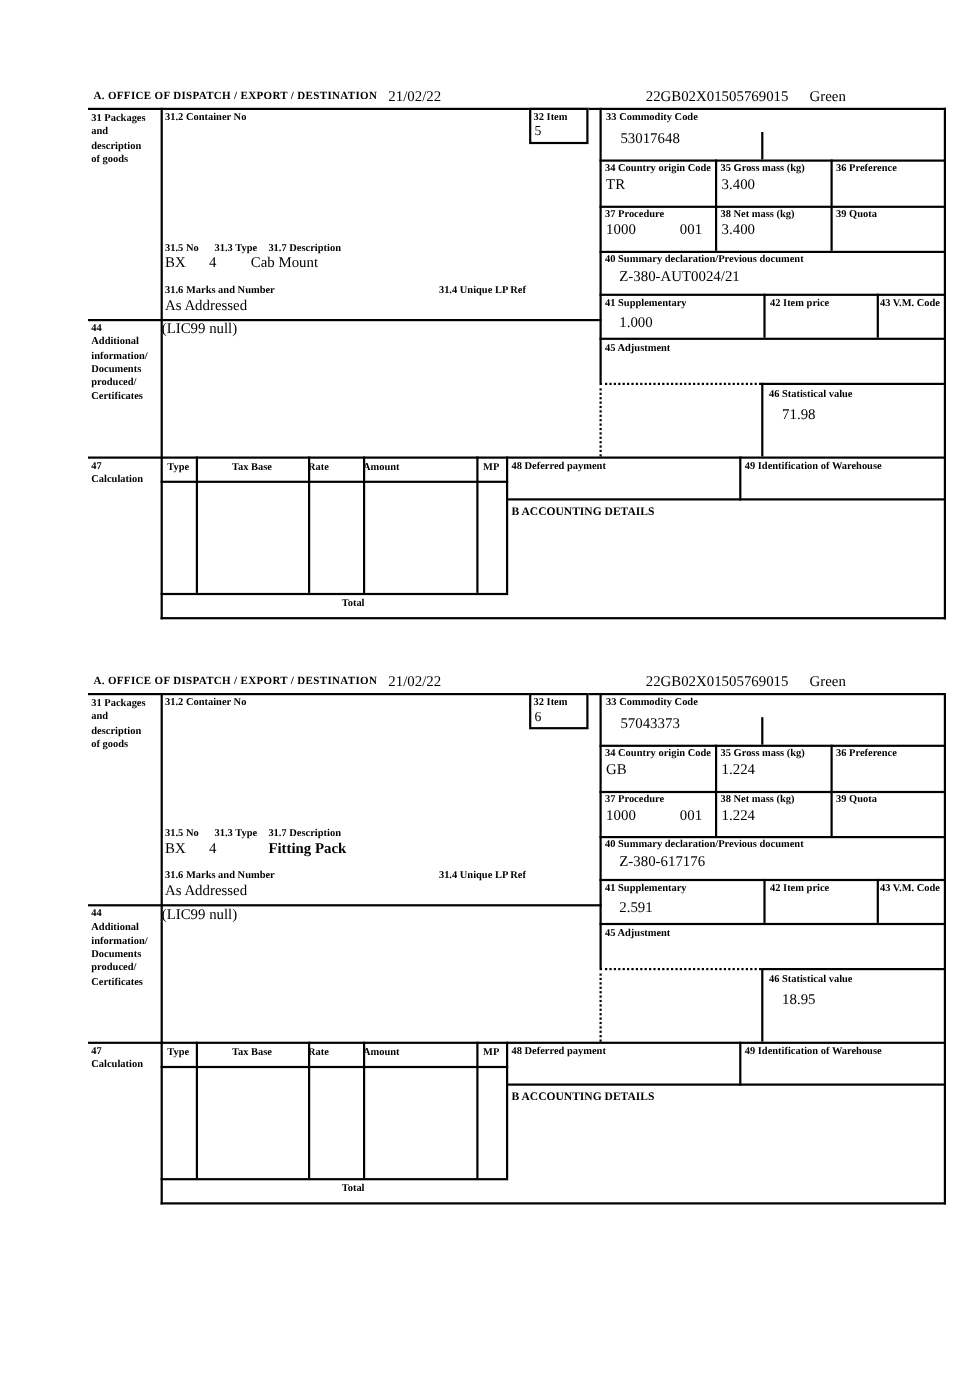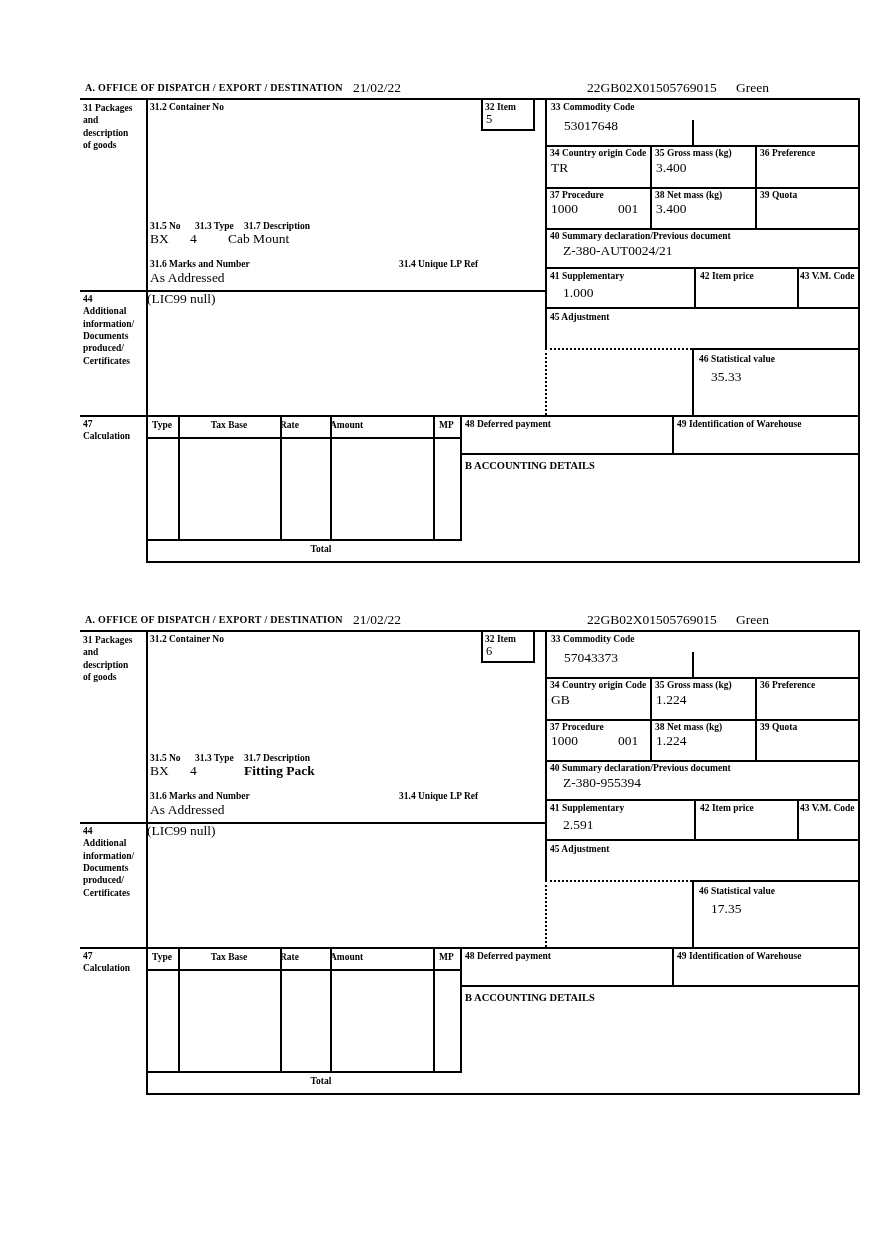--- a/index.html
+++ b/index.html
@@ -107,21 +107,21 @@
 
     <div class="val sm" style="left:406px;top:31px;">5</div>
     <div class="val" style="left:484px;top:37px;">53017648</div>
     <div class="val" style="left:471px;top:79px;">TR</div>
     <div class="val" style="left:576px;top:79px;">3.400</div>
     <div class="val" style="left:471px;top:120px;">1000</div>
     <div class="val" style="left:538px;top:120px;">001</div>
     <div class="val" style="left:576px;top:120px;">3.400</div>
     <div class="val" style="left:483px;top:162px;">Z-380-AUT0024/21</div>
     <div class="val" style="left:483px;top:204px;">1.000</div>
-    <div class="val" style="left:631px;top:288px;">35.33</div>
+    <div class="val" style="left:631px;top:288px;">71.98</div>
     <div class="val" style="left:70px;top:150px;">BX</div>
     <div class="val" style="left:110px;top:150px;">4</div>
     <div class="val" style="left:148px;top:150px;">Cab Mount</div>
     <div class="val" style="left:70px;top:189px;">As Addressed</div>
     <div class="val" style="left:67px;top:210px;">(LIC99 null)</div>
   </div>
 
   <div class="block" style="top:613px;">
 
     <div class="hdr" style="left:5px;top:1px;">A.  OFFICE OF DISPATCH / EXPORT / DESTINATION</div>
@@ -204,23 +204,23 @@
     <div class="big-lb" style="left:385px;top:379px;">B ACCOUNTING DETAILS</div>
     <div class="lb ctr" style="left:66px;top:462px;width:350px;">Total</div>
 
     <div class="val sm" style="left:406px;top:31px;">6</div>
     <div class="val" style="left:484px;top:37px;">57043373</div>
     <div class="val" style="left:471px;top:79px;">GB</div>
     <div class="val" style="left:576px;top:79px;">1.224</div>
     <div class="val" style="left:471px;top:120px;">1000</div>
     <div class="val" style="left:538px;top:120px;">001</div>
     <div class="val" style="left:576px;top:120px;">1.224</div>
-    <div class="val" style="left:483px;top:162px;">Z-380-955394</div>
+    <div class="val" style="left:483px;top:162px;">Z-380-617176</div>
     <div class="val" style="left:483px;top:204px;">2.591</div>
-    <div class="val" style="left:631px;top:288px;">17.35</div>
+    <div class="val" style="left:631px;top:288px;">18.95</div>
     <div class="val" style="left:70px;top:150px;">BX</div>
     <div class="val" style="left:110px;top:150px;">4</div>
     <div class="val" style="left:164px;top:150px;font-weight:bold;">Fitting Pack</div>
     <div class="val" style="left:70px;top:189px;">As Addressed</div>
     <div class="val" style="left:67px;top:210px;">(LIC99 null)</div>
   </div>
 
 </div>
 
 </body></html>

